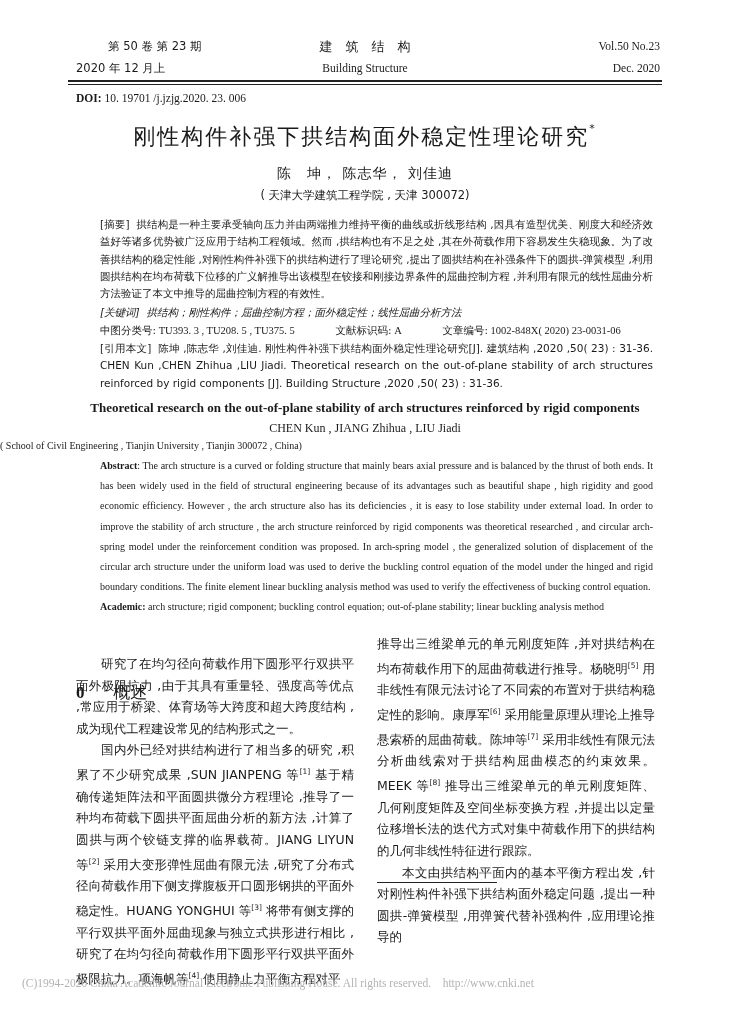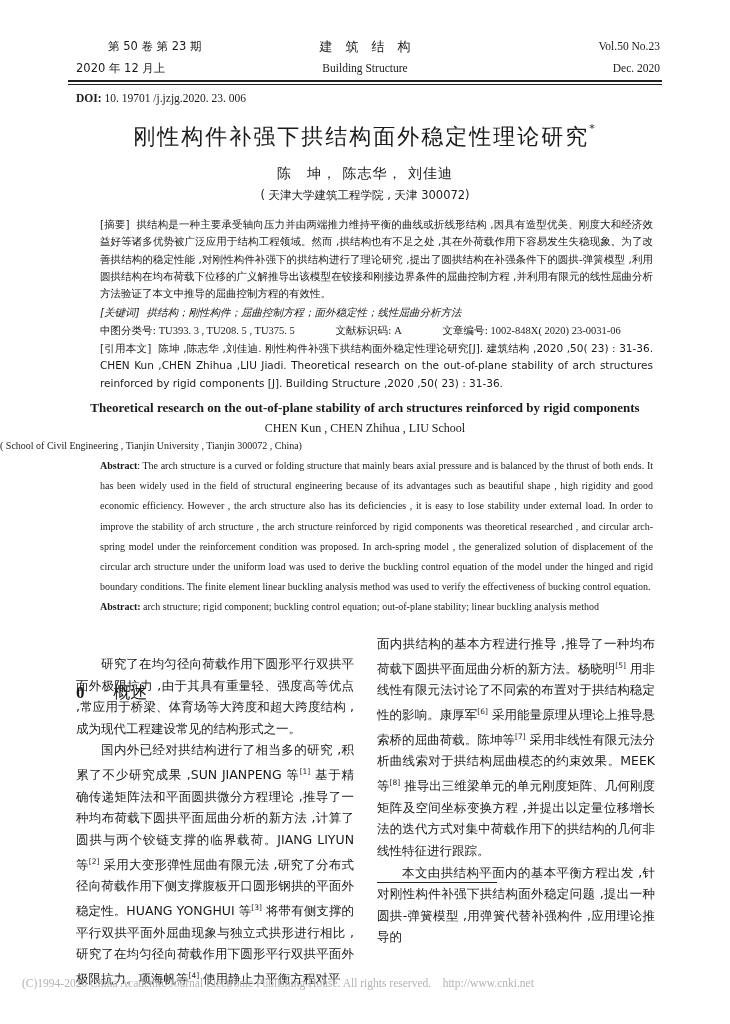--- a/index.html
+++ b/index.html
@@ -67,45 +67,45 @@
   <span>文献标识码:</span><span class="serif"> A</span>
   <span style="display:inline-block; width:34px;"></span>
   <span>文章编号:</span><span class="serif"> 1002-848X( 2020) 23-0031-06</span>
 </div>
 
 <div class="abs abs-block cjk" style="top:340px;">
   <span>[引用本文]</span>&nbsp;&nbsp;<span>陈坤 ,陈志华 ,刘佳迪. 刚性构件补强下拱结构面外稳定性理论研究[J]. 建筑结构 ,2020 ,50( 23) : 31-36. CHEN Kun ,CHEN Zhihua ,LIU Jiadi. Theoretical research on the out-of-plane stability of arch structures reinforced by rigid components [J]. Building Structure ,2020 ,50( 23) : 31-36.</span>
 </div>
 
 <div class="abs en-title serif">Theoretical research on the out-of-plane stability of arch structures reinforced by rigid components</div>
-<div class="abs en-auth serif">CHEN Kun , CHEN Zhihua , LIU School</div>
+<div class="abs en-auth serif">CHEN Kun , JIANG Zhihua , LIU Jiadi</div>
 <div class="abs en-affil serif">( School of Civil Engineering , Tianjin University , Tianjin 300072 , China)</div>
 
 <div class="abs en-abs serif">
   <b>Abstract</b><span>: The arch structure is a curved or folding structure that mainly bears axial pressure and is balanced by the thrust of both ends. It has been widely used in the field of structural engineering because of its advantages such as beautiful shape , high rigidity and good economic efficiency. However , the arch structure also has its deficiencies , it is easy to lose stability under external load. In order to improve the stability of arch structure , the arch structure reinforced by rigid components was theoretical researched , and circular arch-spring model under the reinforcement condition was proposed. In arch-spring model , the generalized solution of displacement of the circular arch structure under the uniform load was used to derive the buckling control equation of the model under the hinged and rigid boundary conditions. The finite element linear buckling analysis method was used to verify the effectiveness of bucking control equation.</span>
   <br>
-  <b>Abstract:</b><span> arch structure;  rigid component;  buckling control equation;  out-of-plane stability;  linear buckling analysis method</span>
+  <b>Academic:</b><span> arch structure;  rigid component;  buckling control equation;  out-of-plane stability;  linear buckling analysis method</span>
 </div>
 
 <div class="abs sec">
   <b class="serif">0</b>
   <span style="display:inline-block; width:18px;"></span>
   <span class="cjk">概述</span>
 </div>
 
 <div class="abs col cjk" style="left:76px; top:653px; width:278px;">
   <p class="indent">研究了在均匀径向荷载作用下圆形平行双拱平面外极限抗力 ,由于其具有重量轻、强度高等优点 ,常应用于桥梁、体育场等大跨度和超大跨度结构 ,成为现代工程建设常见的结构形式之一。</p>
   <p class="indent">
     <span>国内外已经对拱结构进行了相当多的研究 ,积累了不少研究成果 ,SUN JIANPENG 等</span><sup>[1]</sup><span> 基于精确传递矩阵法和平面圆拱微分方程理论 ,推导了一种均布荷载下圆拱平面屈曲分析的新方法 ,计算了圆拱与两个铰链支撑的临界载荷。JIANG LIYUN 等</span><sup>[2]</sup><span> 采用大变形弹性屈曲有限元法 ,研究了分布式径向荷载作用下侧支撑腹板开口圆形钢拱的平面外稳定性。HUANG YONGHUI 等</span><sup>[3]</sup><span> 将带有侧支撑的平行双拱平面外屈曲现象与独立式拱形进行相比 ,研究了在均匀径向荷载作用下圆形平行双拱平面外极限抗力。项海帆等</span><sup>[4]</sup><span> 使用静止力平衡方程对平</span>
   </p>
 </div>
 
 <div class="abs col cjk" style="left:377px; top:633px; width:278px;">
   <p>
-    <span>面内拱结构的基本方程进行推导 ,推导了一种均布荷载下圆拱平面屈曲分析的新方法。杨晓明</span><sup>[5]</sup><span> 用非线性有限元法讨论了不同索的布置对于拱结构稳定性的影响。康厚军</span><sup>[6]</sup><span> 采用能量原理从理论上推导悬索桥的屈曲荷载。陈坤等</span><sup>[7]</sup><span> 采用非线性有限元法分析曲线索对于拱结构屈曲模态的约束效果。MEEK 等</span><sup>[8]</sup><span> 推导出三维梁单元的单元刚度矩阵、几何刚度矩阵及空间坐标变换方程 ,并提出以定量位移增长法的迭代方式对集中荷载作用下的拱结构的几何非线性特征进行跟踪。</span>
+    <span>推导出三维梁单元的单元刚度矩阵 ,并对拱结构在均布荷载作用下的屈曲荷载进行推导。杨晓明</span><sup>[5]</sup><span> 用非线性有限元法讨论了不同索的布置对于拱结构稳定性的影响。康厚军</span><sup>[6]</sup><span> 采用能量原理从理论上推导悬索桥的屈曲荷载。陈坤等</span><sup>[7]</sup><span> 采用非线性有限元法分析曲线索对于拱结构屈曲模态的约束效果。MEEK 等</span><sup>[8]</sup><span> 推导出三维梁单元的单元刚度矩阵、几何刚度矩阵及空间坐标变换方程 ,并提出以定量位移增长法的迭代方式对集中荷载作用下的拱结构的几何非线性特征进行跟踪。</span>
   </p>
   <p class="indent">本文由拱结构平面内的基本平衡方程出发 ,针对刚性构件补强下拱结构面外稳定问题 ,提出一种圆拱-弹簧模型 ,用弹簧代替补强构件 ,应用理论推导的</p>
 </div>
 
 <div class="abs footrule"></div>
 <div class="abs foot cjk">
 </div>
 
 <div class="abs copyright">(C)1994-2020 China Academic Journal Electronic Publishing House. All rights reserved.    http://www.cnki.net</div>
 

